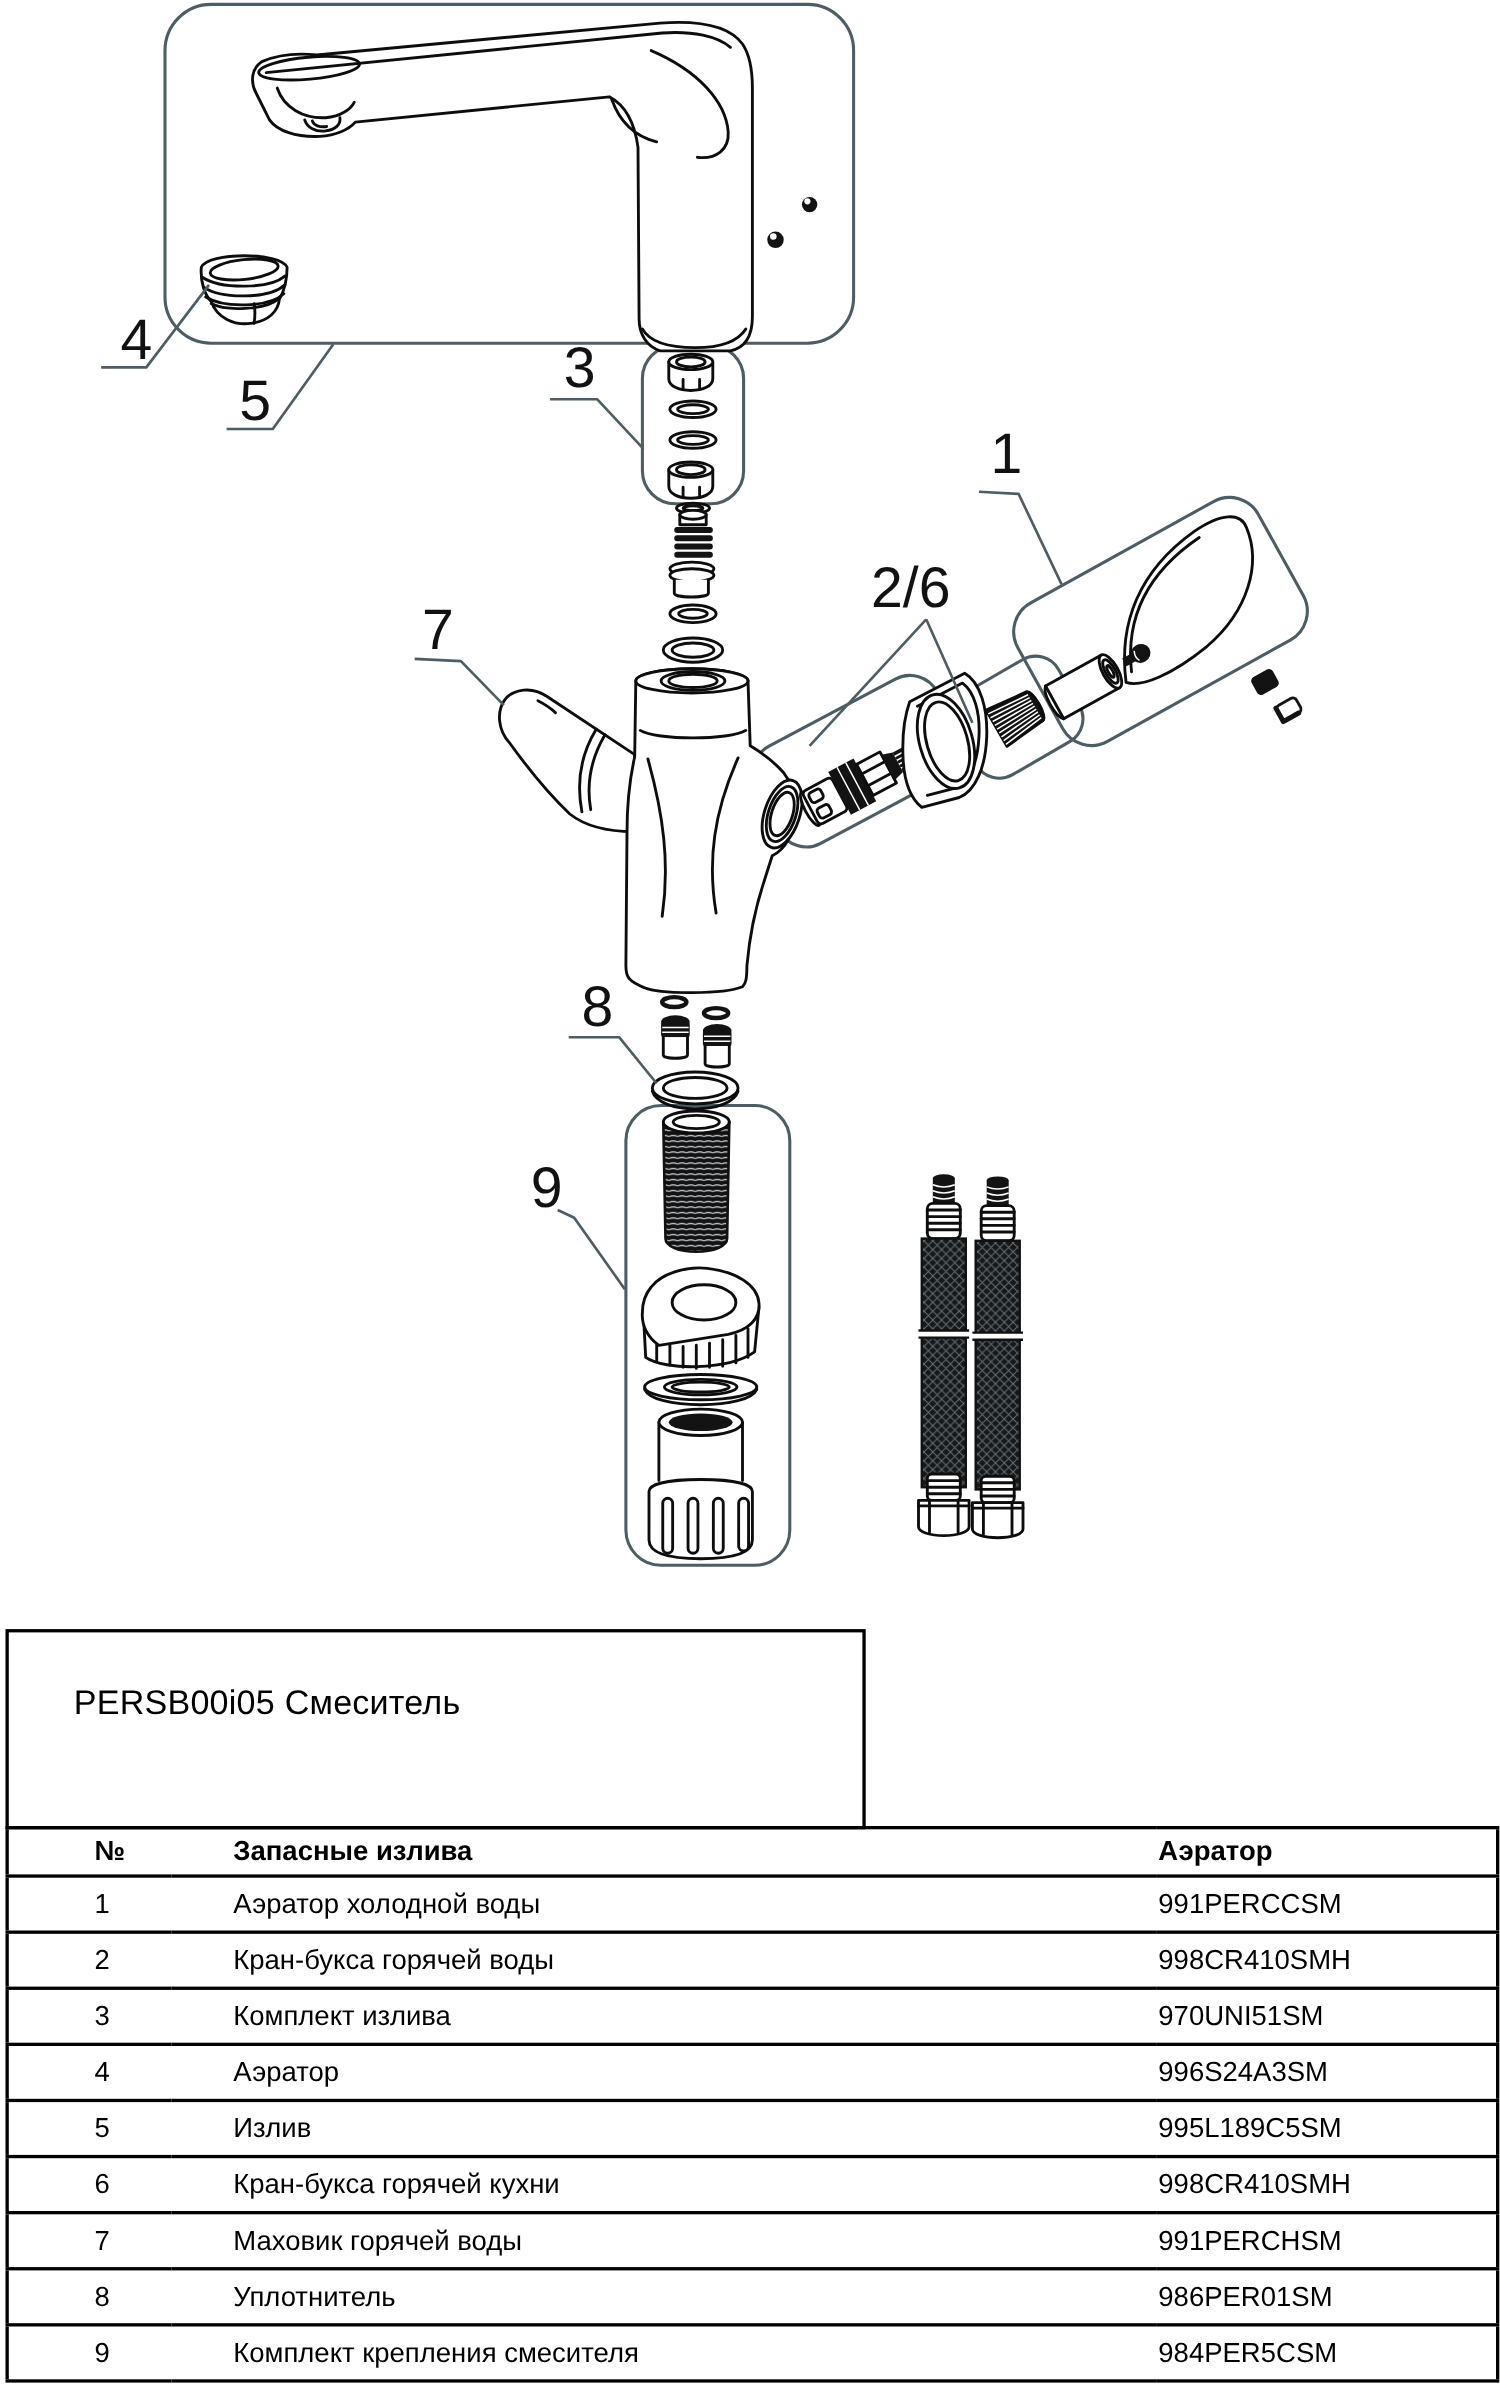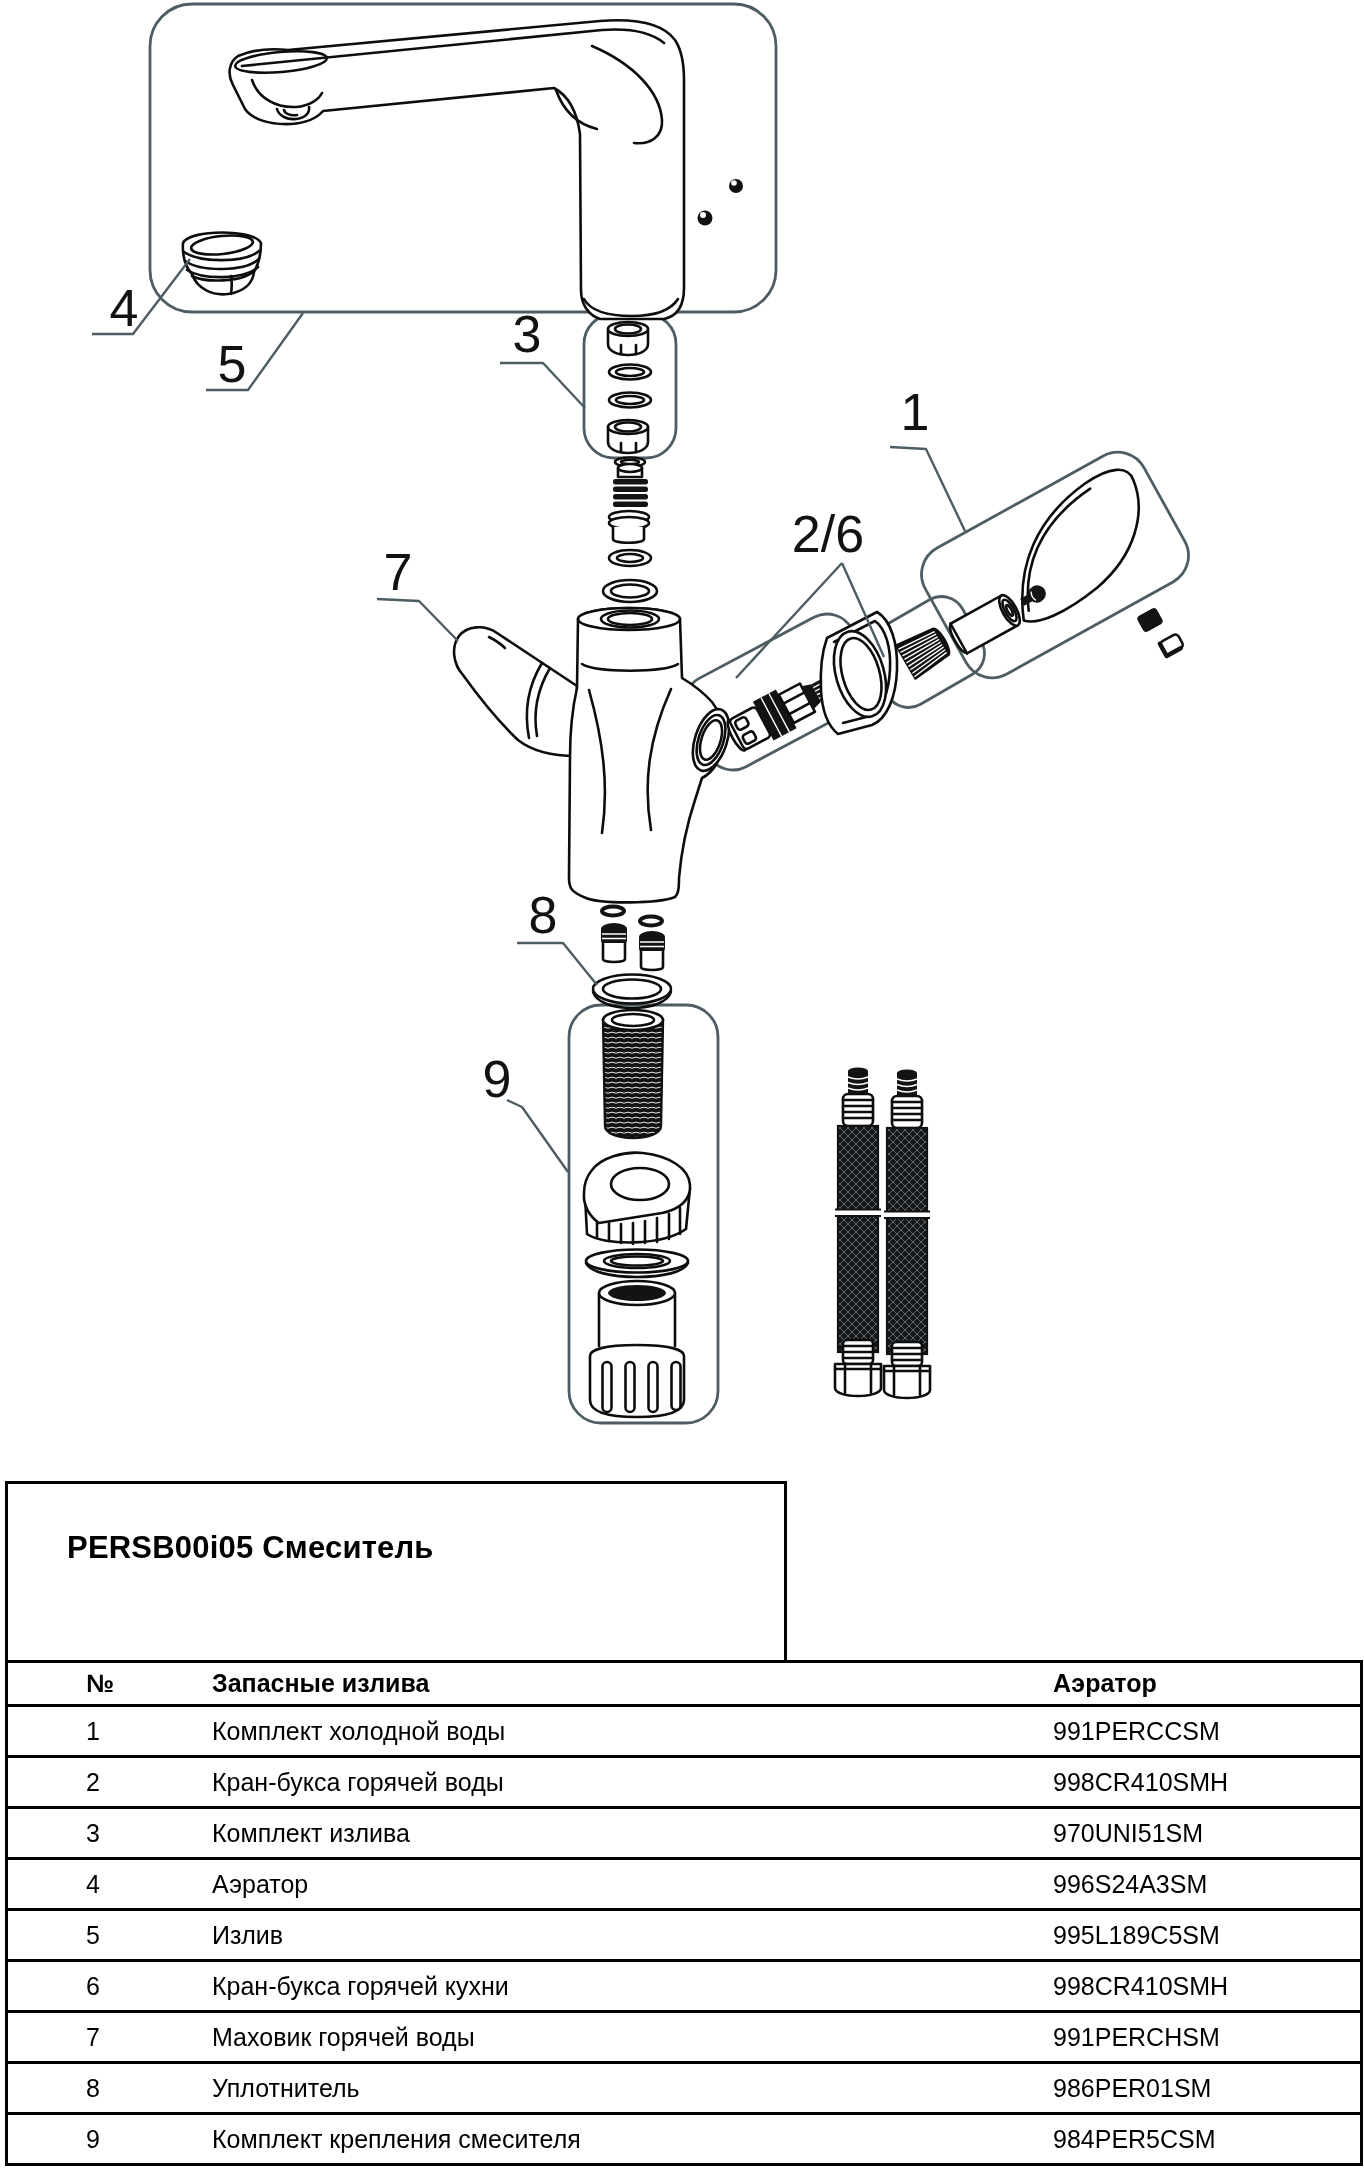--- a/index.html
+++ b/index.html
@@ -2,21 +2,21 @@
 <html><head>
 <meta charset="utf-8">
 <style>
   html,body{margin:0;padding:0;background:#fff}
   body{width:1364px;height:2169px;position:relative;font-family:"Liberation Sans",sans-serif;color:#000}
   .stage{position:absolute;inset:0;background:#fff;overflow:hidden}
   svg{position:absolute;left:0;top:0}
   svg text{font-family:"Liberation Sans",sans-serif}
   .lbl{font-size:52px;fill:#121212}
   .title-block{position:absolute;left:5px;top:1481px;width:782px;height:182px;border:3px solid #000;box-sizing:border-box;padding:40px 20px 0 59px}
-  .title-block .t{font-size:31px;font-weight:700;line-height:48px;letter-spacing:.2px}
+  .title-block .t{font-size:31px;font-weight:400;line-height:48px;letter-spacing:.2px}
   table.parts{position:absolute;left:5px;top:1660px;width:1352px;border-collapse:collapse;table-layout:fixed;
     border-left:3px solid #000;border-right:3px solid #000}
   table.parts th, table.parts td{border-top:3px solid #000;border-bottom:3px solid #000;font-size:25px;
     text-align:left;vertical-align:middle;padding:0;overflow:hidden;white-space:nowrap}
   table.parts th{font-weight:700;height:41px}
   table.parts td{font-weight:400;height:48px}
   .c-num{width:148px}
   .c-num .pad, th.c-num .pad{padding-left:78px;display:block}
   .c-name{width:895px}
   .c-name .pad{padding-left:56px;display:block}
@@ -305,21 +305,21 @@
             <span class="pad">Аэратор</span>
           </th>
       </tr>
     </thead>
     <tbody id="parts-body">
     <tr>
       <td class="c-num">
             <span class="pad">1</span>
           </td>
       <td class="c-name">
-            <span class="pad">Комплект холодной воды</span>
+            <span class="pad">Аэратор холодной воды</span>
           </td>
       <td class="c-art">
             <span class="pad">991PERCCSM</span>
           </td>
     </tr>
 
     <tr>
       <td class="c-num">
             <span class="pad">2</span>
           </td>

